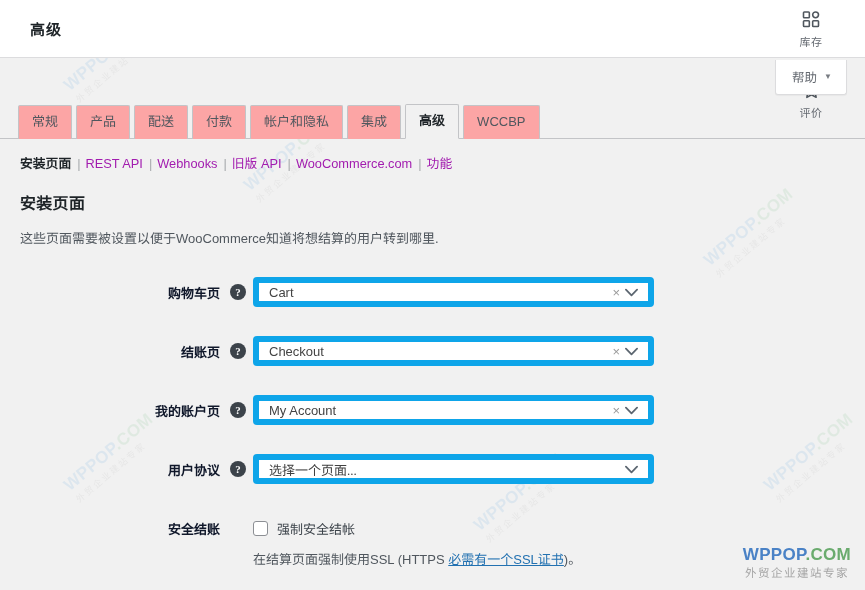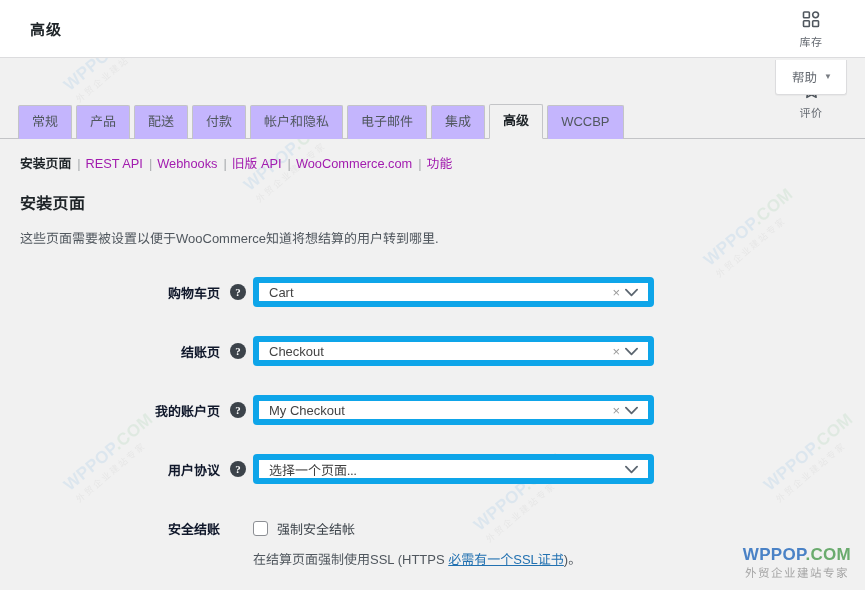--- a/index.html
+++ b/index.html
@@ -143,21 +143,21 @@
     display: flex;
     align-items: flex-end;
   }
   .tab {
     display: inline-block;
     padding: 8px 13px 9px;
     margin-right: 4px;
     font-size: 13px;
     font-weight: 400;
     color: #50575e;
-    background: #c4b5fd;
+    background: #fca5a5;
     border: 1px solid #c3c4c7;
     border-bottom: none;
     border-radius: 2px 2px 0 0;
     cursor: pointer;
     line-height: 1.2;
     position: relative;
     top: 1px;
   }
   .tab.active {
     background: #f1f1f1;
@@ -407,21 +407,20 @@
     <span class="caret">▼</span>
   </div>
 </div>
 
 <div class="tabwrap" id="tabStrip">
     <span class="tab">常规</span>
     <span class="tab">产品</span>
     <span class="tab">配送</span>
     <span class="tab">付款</span>
     <span class="tab">帐户和隐私</span>
-    <span class="tab">电子邮件</span>
     <span class="tab">集成</span>
     <span class="tab active">高级</span>
     <span class="tab">WCCBP</span>
   </div>
 
 <div class="subnav" id="subnav">
     <span class="current">安装页面</span>
     <span class="sep">|</span>
     <a>REST API</a>
     <span class="sep">|</span>
@@ -474,21 +473,21 @@
               </div>
             </div>
           </td>
         </tr>
         <tr>
           <th>我的账户页</th>
           <td>
             <div class="field-wrap">
               <span class="helptip">?</span>
               <div class="select2">
-                <span>My Checkout</span>
+                <span>My Account</span>
                 <span class="s2-clear">×</span>
                 <span class="s2-arrow">
                   <svg width="13" height="9" viewBox="0 0 14 9" fill="none" stroke="#5c6670" stroke-width="1.9" stroke-linecap="round" stroke-linejoin="round">
                     <path d="M1 1.5l6 6 6-6"></path>
                   </svg>
                 </span>
               </div>
             </div>
           </td>
         </tr>

